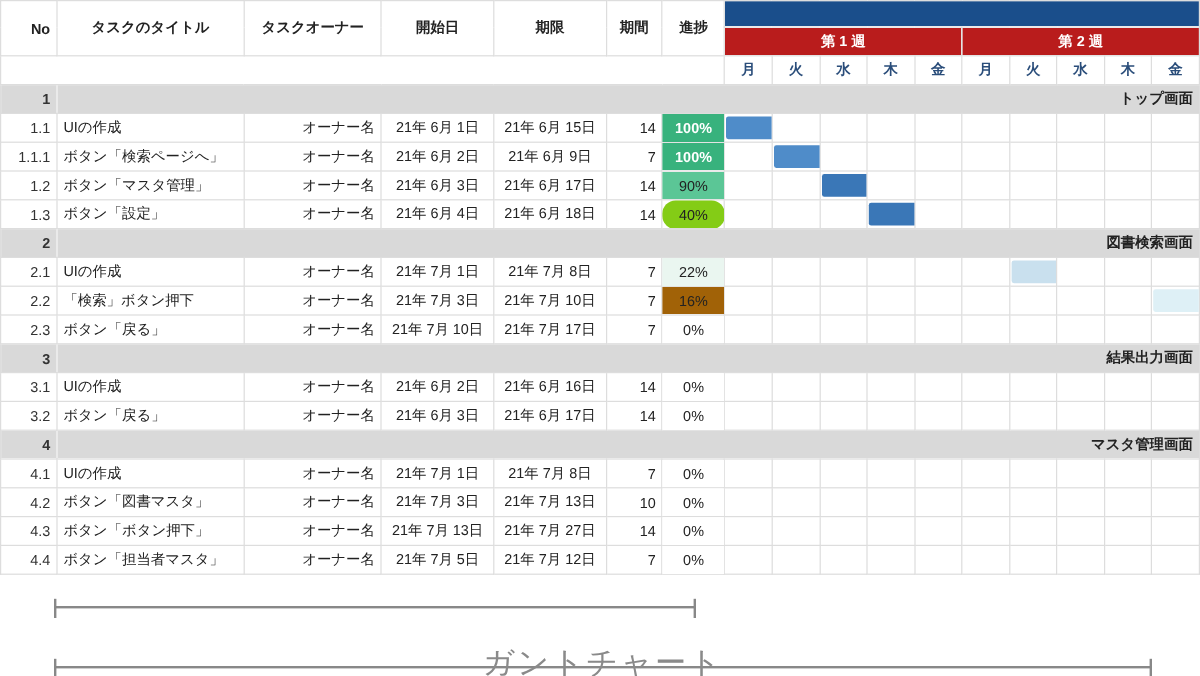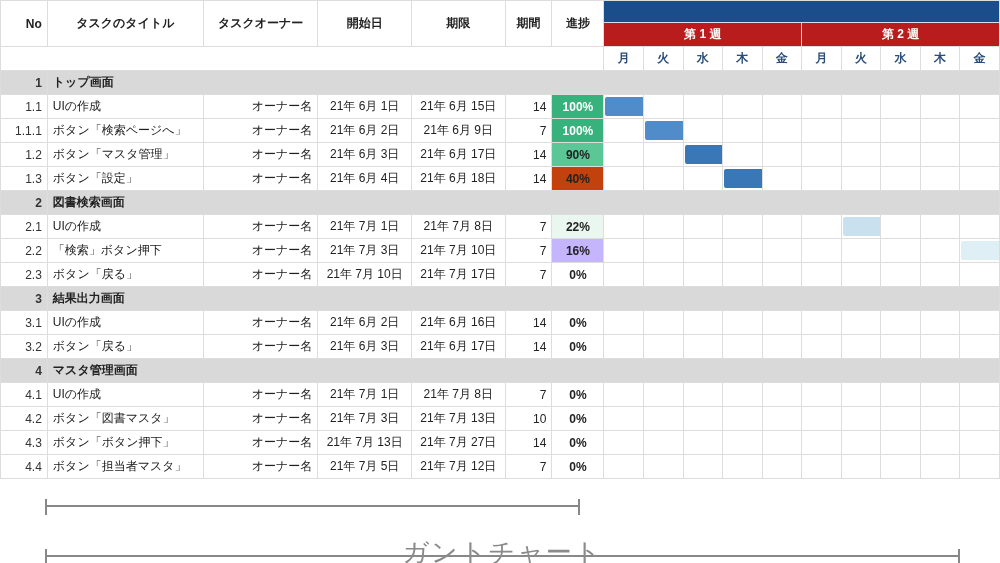--- a/index.html
+++ b/index.html
@@ -58,37 +58,37 @@
     color: #2a4d7a;
     font-weight: bold;
     text-align: center;
   }
   td.center, th.center { text-align: center; }
   td.right,  th.right  { text-align: right; }
   td.left,   th.left   { text-align: center; }
   .group-row td {
     background: #d9d9d9;
     font-weight: bold;
+    text-align: right;
   }
   .group-row .no-cell { text-align: right; }
   .no-cell { text-align: right; color:#333; padding-right:6px;}
   .title-cell { text-align: left; }
   .owner-cell { text-align: right; }
   .date-cell { text-align: center; }
   .dur-cell { text-align: right; }
   .prog-cell {
     text-align: center;
     position: relative;
-    font-weight: bold;
   }
   .prog-100 { background: #38b27d; color:#fff; font-weight:bold;}
   .prog-90  { background: #5bc696; color:#222; }
-  .prog-40  { background: #c2410c; }
+  .prog-40  { background: #84cc16; border-radius: 11px; }
   .prog-22  { background: #eaf6f0; }
-  .prog-16  { background: #c4b5fd; }
+  .prog-16  { background: #a16207; }
   .prog-0   { background: #fff; }
   .gantt-cell { padding:0; position:relative; }
   .bar { position:absolute; top:2px; bottom:2px; border-radius:2px; }
   .bar.main { background:#4f8cc9; }
   .bar.alt  { background:#3a77b7; }
   .bar.pale { background:#c9e0ee; }
   .bar.paler{ background:#def0f6; }
 
   
   .brackets {

